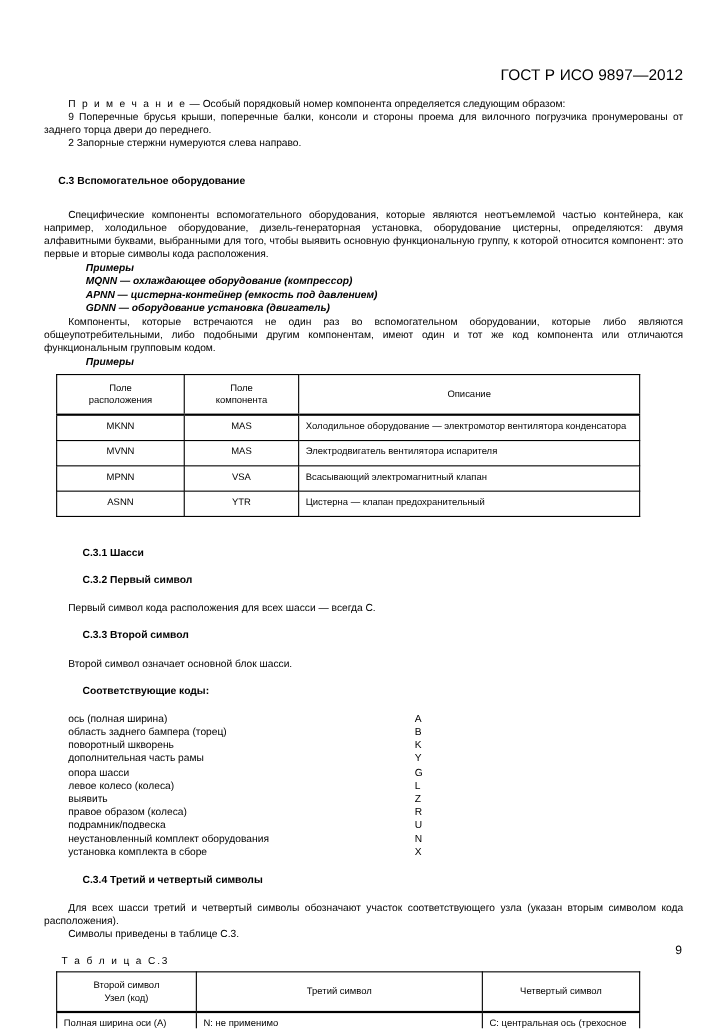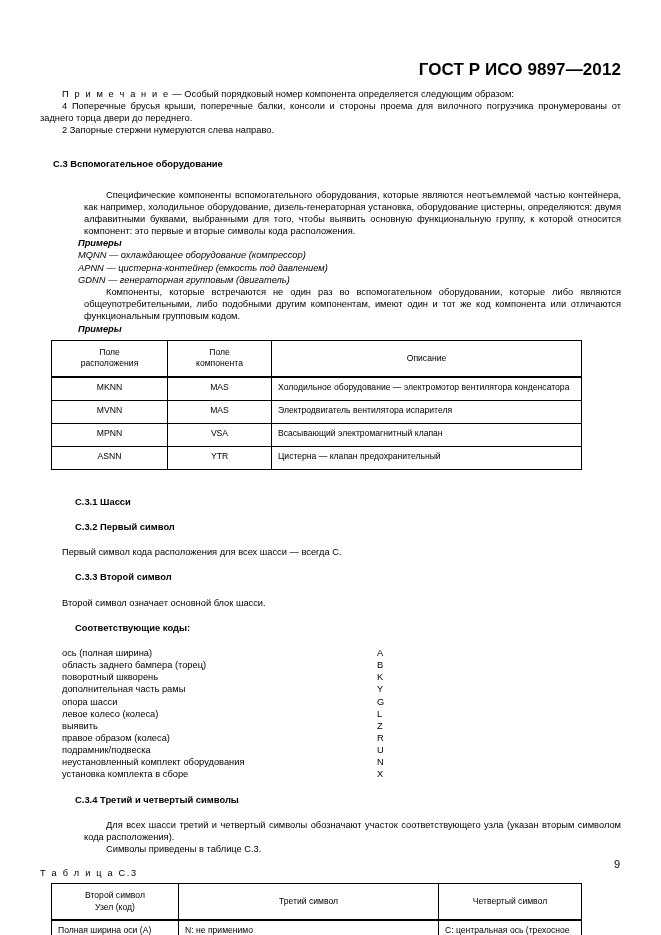--- a/index.html
+++ b/index.html
@@ -24,41 +24,40 @@
     position: absolute;
     left: 40px;
     top: 0;
     width: 581px;
     height: 935px;
   }
   .doc-header {
     position: absolute;
     top: 60px;
     right: 0;
-    font-size: 17px;
-    font-weight: bold;
+    font-size: 14px;
+    font-weight: normal;
     letter-spacing: 0.1px;
     white-space: nowrap;
   }
   .body-block {
     position: absolute;
     left: 0;
     top: 88px;
     width: 581px;
   }
   p {
     margin: 0;
     font-size: 9.3px;
     line-height: 12.1px;
     text-align: justify;
     text-justify: inter-word;
   }
   p.indent {
     text-indent: 22px;
-    margin-left: 44px;
   }
   p.note {
     text-indent: 22px;
   }
   .sp-note {
     letter-spacing: 1.6px;
   }
   h3 {
     margin: 13px;
     font-size: 9.4px;
@@ -70,21 +69,21 @@
   .gap-lg { height: 13px; }
   .examples {
     margin: 0;
     padding-left: 38px;
     font-size: 9.3px;
     line-height: 12.3px;
     font-style: italic;
     font-weight: bold;
   }
   .examples .ex-title { font-style: italic; font-weight: bold; }
-  .examples .ex-line { font-style: italic; font-weight: normal; }
+  .examples .ex-line { font-style: italic; font-weight: bold; }
 
   
   table.doc-table {
     border-collapse: collapse;
     width: 530px;
     margin-left: 11px;
     table-layout: fixed;
   }
   table.doc-table td, table.doc-table th {
     border: 1px solid #000000;
@@ -105,21 +104,21 @@
     text-align: center;
   }
   .tbl1 col.c1 { width: 116px; }
   .tbl1 col.c2 { width: 104px; }
   .tbl1 col.c3 { width: 310px; }
   .tbl1 tbody td { height: 14px; }
 
   .table-caption {
     font-size: 9.2px;
     letter-spacing: 1.7px;
-    margin-left: 0;
+    margin-left: 16px;
   }
   .tbl2 { width: 530px; }
   .tbl2 col.c1 { width: 127px; }
   .tbl2 col.c2 { width: 260px; }
   .tbl2 col.c3 { width: 143px; }
   .tbl2 tbody td {
     vertical-align: top;
     height: 66px;
   }
 
@@ -155,37 +154,37 @@
 <div class="page">
 
   <div class="content">
 
     <div class="doc-header">ГОСТ Р ИСО 9897—2012</div>
 
     <div class="body-block">
 
       <p class="note"><span class="sp-note">П р и м е ч а н и е</span><span> — Особый порядковый номер компонента определяется следующим образом:</span></p>
 
-      <p class="note">4 Поперечные брусья крыши, поперечные балки, консоли и стороны проема для вилочного погрузчика пронумерованы от заднего торца двери до переднего.</p>
+      <p class="note">9 Поперечные брусья крыши, поперечные балки, консоли и стороны проема для вилочного погрузчика пронумерованы от заднего торца двери до переднего.</p>
 
       <p class="note">2 Запорные стержни нумеруются слева направо.</p>
 
       <div class="gap-md"></div>
 
       <h3>С.3 Вспомогательное оборудование</h3>
 
       <div class="gap-sm"></div>
 
       <p class="indent">Специфические компоненты вспомогательного оборудования, которые являются неотъемлемой частью контейнера, как например, холодильное оборудование, дизель-генераторная установка, оборудование цистерны, определяются: двумя алфавитными буквами, выбранными для того, чтобы выявить основную функциональную группу, к которой относится компонент: это первые и вторые символы кода расположения.</p>
 
       <div class="examples">
         <div class="ex-title">Примеры</div>
         <div class="ex-line">MQNN — охлаждающее оборудование (компрессор)</div>
         <div class="ex-line">APNN — цистерна-контейнер (емкость под давлением)</div>
-        <div class="ex-line">GDNN — генераторная групповым (двигатель)</div>
+        <div class="ex-line">GDNN — оборудование установка (двигатель)</div>
       </div>
 
       <p class="indent">Компоненты, которые встречаются не один раз во вспомогательном оборудовании, которые либо являются общеупотребительными, либо подобными другим компонентам, имеют один и тот же код компонента или отличаются функциональным групповым кодом.</p>
 
       <div class="examples">
         <div class="ex-title">Примеры</div>
       </div>
 
       <div class="gap-sm"></div>
 

